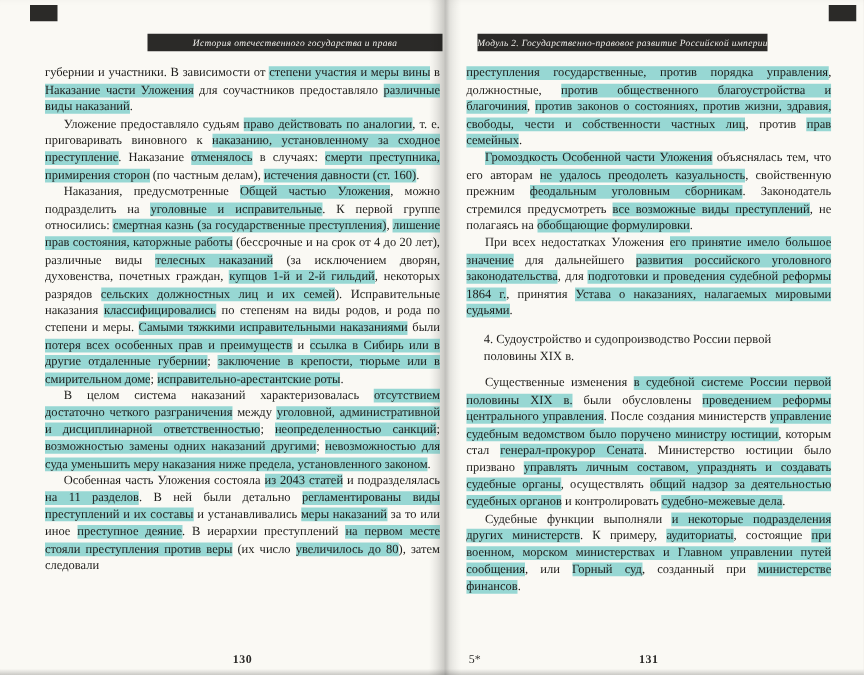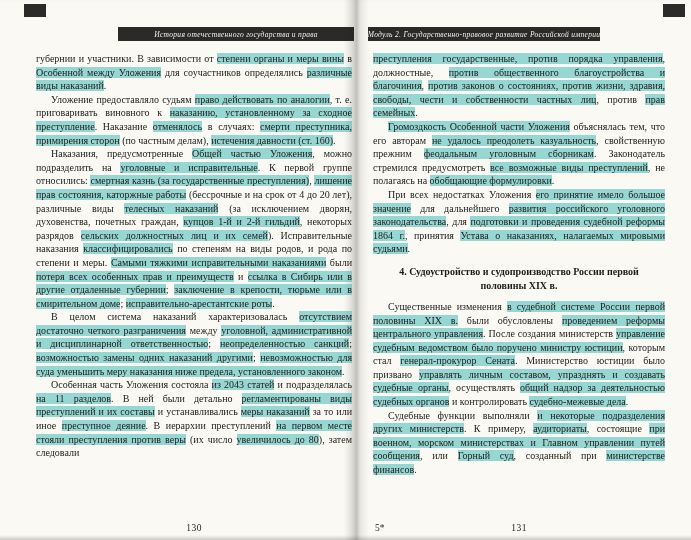--- a/index.html
+++ b/index.html
@@ -20,60 +20,60 @@
   .corner-mark{position:absolute;top:4px;width:22px;height:13px;background:var(--bar,#2b2a28);}
   .corner-mark.tl{left:24px;}
   .corner-mark.tr{right:6px;}
 
   .header-bar{
     position:absolute;top:27px;height:14px;background:var(--bar,#2b2a28);
     color:#f4f3ef;display:flex;align-items:center;justify-content:center;
     font-size:7.5px;font-style:italic;letter-spacing:.3px;white-space:nowrap;
   }
   .header-bar.hb-left{left:118px;width:236px;}
-  .header-bar.hb-right{left:13px;width:232px;}
+  .header-bar.hb-right{left:27px;width:232px;}
 
   .col{
     position:absolute;top:52px;height:466px;overflow:hidden;
     font-size:10px;line-height:13.6px;text-align:justify;color:#1d1c1a;
   }
   .col-left{left:36px;width:316px;}
   .col-right{left:18px;width:292px;}
 
   .para{margin:0;}
   .para.indent{text-indent:15px;}
   .para.noindent{text-indent:0;}
   .para.heading{
-    text-align:center;font-weight:bold;text-indent:0;
+    text-align:left;font-weight:normal;text-indent:0;
     margin:9px 14px 7px;line-height:14px;
   }
   .hl{background:var(--hl,#97d7d3);}
 
   .pgnum{
     position:absolute;bottom:7px;font-size:9.5px;color:#2a2927;
-    text-align:center;letter-spacing:.5px;
+    text-align:center;letter-spacing:.5px;font-weight:bold;
   }
   .pgnum.pn-left{left:36px;width:316px;}
   .pgnum.pn-right{left:18px;width:292px;}
   .footer-note{
     position:absolute;bottom:7px;left:20px;font-size:9.5px;color:#2a2927;
   }
 </style>
 </head>
 <body style="--hl: #97d7d3; --bar: #2b2a28;">
 
 <div class="spread">
 
   <div class="page left">
     <div class="corner-mark tl"></div>
     <div class="header-bar hb-left">
       <span>История отечественного государства и права</span>
     </div>
     <div class="col col-left">
-        <p class="para noindent"><span class="">губернии и участники. В зависимости от </span><span class="hl">степени органы и меры вины</span><span class=""> в </span><span class="hl">Особенной между Уложения</span><span class=""> для соучастников определялись </span><span class="hl">различные виды наказаний</span><span class="">.</span></p>
+        <p class="para noindent"><span class="">губернии и участники. В зависимости от </span><span class="hl">степени участия и меры вины</span><span class=""> в </span><span class="hl">Наказание части Уложения</span><span class=""> для соучастников предоставляло </span><span class="hl">различные виды наказаний</span><span class="">.</span></p>
         <p class="para indent"><span class="">Уложение предоставляло судьям </span><span class="hl">право действовать по аналогии</span><span class="">, т. е. приговаривать виновного к </span><span class="hl">наказанию, установленному за сходное преступление</span><span class="">. Наказание </span><span class="hl">отменялось</span><span class=""> в случаях: </span><span class="hl">смерти преступника, примирения сторон</span><span class=""> (по частным делам), </span><span class="hl">истечения давности (ст. 160)</span><span class="">.</span></p>
         <p class="para indent"><span class="">Наказания, предусмотренные </span><span class="hl">Общей частью Уложения</span><span class="">, можно подразделить на </span><span class="hl">уголовные и исправительные</span><span class="">. К первой группе относились: </span><span class="hl">смертная казнь (за государственные преступления)</span><span class="">, </span><span class="hl">лишение прав состояния, каторжные работы</span><span class=""> (бессрочные и на срок от 4 до 20 лет), различные виды </span><span class="hl">телесных наказаний</span><span class=""> (за исключением дворян, духовенства, почетных граждан, </span><span class="hl">купцов 1-й и 2-й гильдий</span><span class="">, некоторых разрядов </span><span class="hl">сельских должностных лиц и их семей</span><span class="">). Исправительные наказания </span><span class="hl">классифицировались</span><span class=""> по степеням на виды родов, и рода по степени и меры. </span><span class="hl">Самыми тяжкими исправительными наказаниями</span><span class=""> были </span><span class="hl">потеря всех особенных прав и преимуществ</span><span class=""> и </span><span class="hl">ссылка в Сибирь или в другие отдаленные губернии</span><span class="">; </span><span class="hl">заключение в крепости, тюрьме или в смирительном доме</span><span class="">; </span><span class="hl">исправительно-арестантские роты</span><span class="">.</span></p>
         <p class="para indent"><span class="">В целом система наказаний характеризовалась </span><span class="hl">отсутствием достаточно четкого разграничения</span><span class=""> между </span><span class="hl">уголовной, административной и дисциплинарной ответственностью</span><span class="">; </span><span class="hl">неопределенностью санкций</span><span class="">; </span><span class="hl">возможностью замены одних наказаний другими</span><span class="">; </span><span class="hl">невозможностью для суда уменьшить меру наказания ниже предела, установленного законом</span><span class="">.</span></p>
         <p class="para indent"><span class="">Особенная часть Уложения состояла </span><span class="hl">из 2043 статей</span><span class=""> и подразделялась </span><span class="hl">на 11 разделов</span><span class="">. В ней были детально </span><span class="hl">регламентированы виды преступлений и их составы</span><span class=""> и устанавливались </span><span class="hl">меры наказаний</span><span class=""> за то или иное </span><span class="hl">преступное деяние</span><span class="">. В иерархии преступлений </span><span class="hl">на первом месте стояли преступления против веры</span><span class=""> (их число </span><span class="hl">увеличилось до 80</span><span class="">), затем следовали</span></p>
       </div>
     <div class="pgnum pn-left">130</div>
   </div>
 
   <div class="page right">
     <div class="corner-mark tr"></div>

